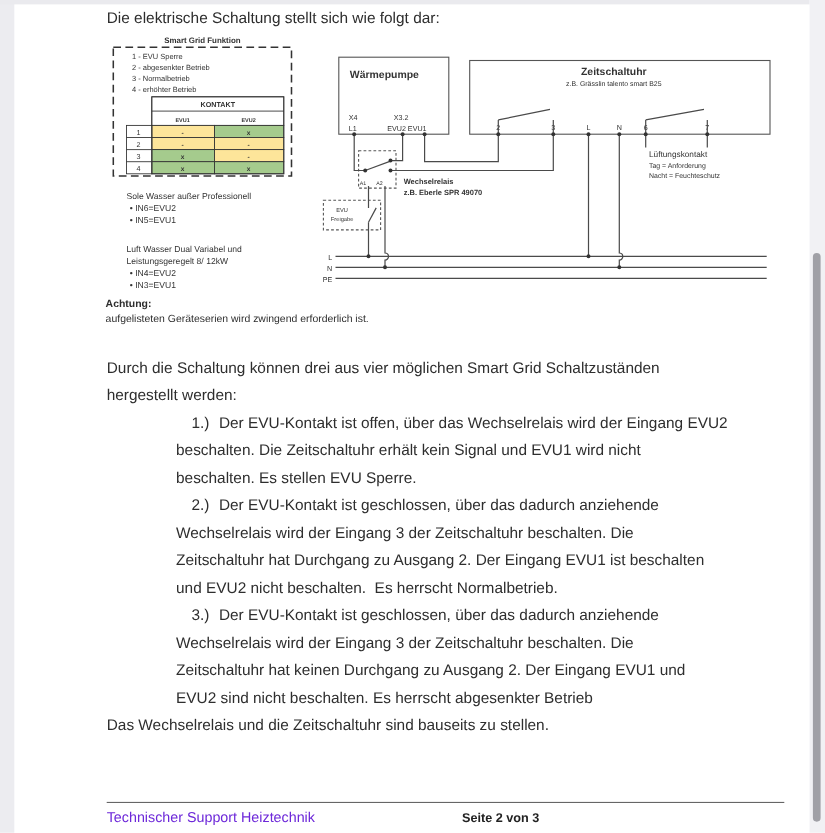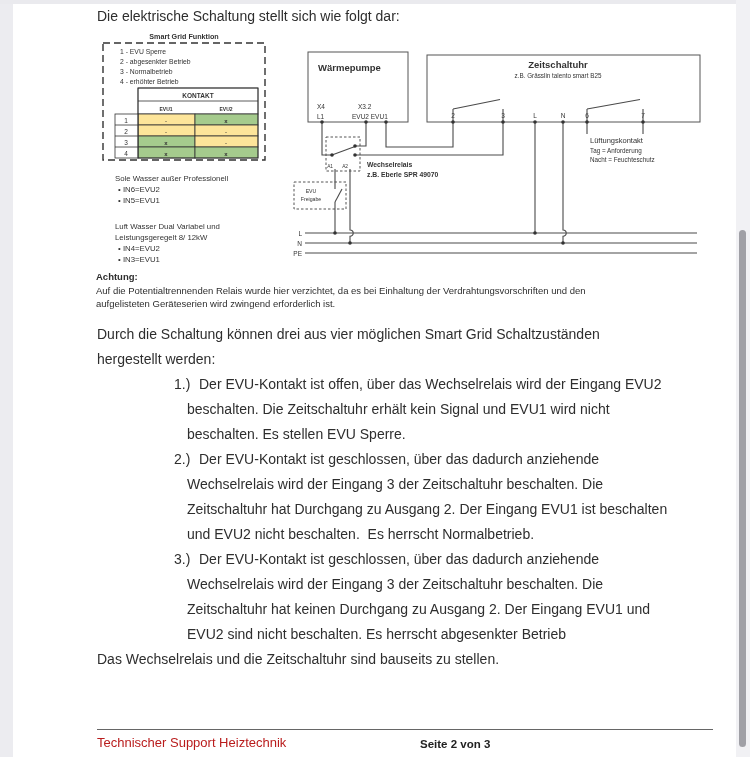--- a/index.html
+++ b/index.html
@@ -11,24 +11,24 @@
   .top-strip{position:absolute;left:0;top:0;width:736px;height:4px;background:#eaeaee;}
   .scroll-track{position:absolute;right:0;top:0;width:14px;height:757px;background:#f1f1f4;}
   .scroll-thumb{position:absolute;left:3px;top:230px;width:7px;height:517px;background:#a0a0a6;border-radius:4px;}
   .doc-title{position:absolute;left:97px;top:8px;font-size:14px;color:#2d2d2d;}
   .diagram-svg{position:absolute;left:90px;top:30px;}
   .achtung{position:absolute;left:96px;top:270px;font-size:9.5px;line-height:13.5px;color:#2e2e2e;}
   .achtung .head{font-weight:bold;}
   .bodytext{position:absolute;left:0;top:322px;width:604px;font-size:14px;color:#2e2e2e;}
   .bodytext .line{height:25px;line-height:25px;padding-left:97px;white-space:pre;}
   .bodytext .line.item-first{padding-left:135px;margin-left:39px;}
-  .bodytext .line.item-cont{padding-left:160px;margin-left:27px;}
+  .bodytext .line.item-cont{padding-left:160px;}
   .num{display:inline-block;width:25px;}
   .footer-rule{position:absolute;left:97px;top:729px;width:616px;height:1px;background:#666;}
-  .footer-left{position:absolute;left:97px;top:735px;font-size:13px;color:#b91c1c;}
+  .footer-left{position:absolute;left:97px;top:735px;font-size:13px;color:#6d28d9;}
   .footer-right{position:absolute;left:420px;top:738px;font-size:11.5px;color:#222;font-weight:bold;}
   
   .diagram-svg text{font-family:"Liberation Sans", sans-serif;fill:#333;}
   .box{fill:none;stroke:#555;stroke-width:1;}
   .dash-big{fill:none;stroke:#333;stroke-width:1.4;stroke-dasharray:7 4;}
   .dash-sm{fill:none;stroke:#555;stroke-width:1;stroke-dasharray:2.5 2;}
   .wire{fill:none;stroke:#4a4a4a;stroke-width:1.1;}
   .tbl{stroke:#333;stroke-width:0.8;}
   .dot{fill:#333;}
 </style>
@@ -174,21 +174,20 @@
     <circle class="dot" cx="265" cy="125" r="1.8"></circle>
     <circle class="dot" cx="245" cy="203" r="1.8"></circle>
       <circle class="dot" cx="445" cy="203" r="1.8"></circle>
     <circle class="dot" cx="260" cy="213" r="1.8"></circle>
       <circle class="dot" cx="473" cy="213" r="1.8"></circle>
   </g>
 </svg>
 
 <div class="achtung">
   <div class="head">Achtung:</div>
-  <div>Auf die Potentialtrennenden Relais wurde hier verzichtet, da es bei Einhaltung der Verdrahtungsvorschriften und den</div>
   <div>aufgelisteten Geräteserien wird zwingend erforderlich ist.</div>
 </div>
 
 <div class="bodytext">
   <div class="line"><span>Durch die Schaltung können drei aus vier möglichen Smart Grid Schaltzuständen</span></div>
   <div class="line"><span>hergestellt werden:</span></div>
   <div class="line item-first"><span class="num">1.)</span><span>Der EVU-Kontakt ist offen, über das Wechselrelais wird der Eingang EVU2</span></div>
   <div class="line item-cont"><span>beschalten. Die Zeitschaltuhr erhält kein Signal und EVU1 wird nicht</span></div>
   <div class="line item-cont"><span>beschalten. Es stellen EVU Sperre.</span></div>
   <div class="line item-first"><span class="num">2.)</span><span>Der EVU-Kontakt ist geschlossen, über das dadurch anziehende</span></div>

